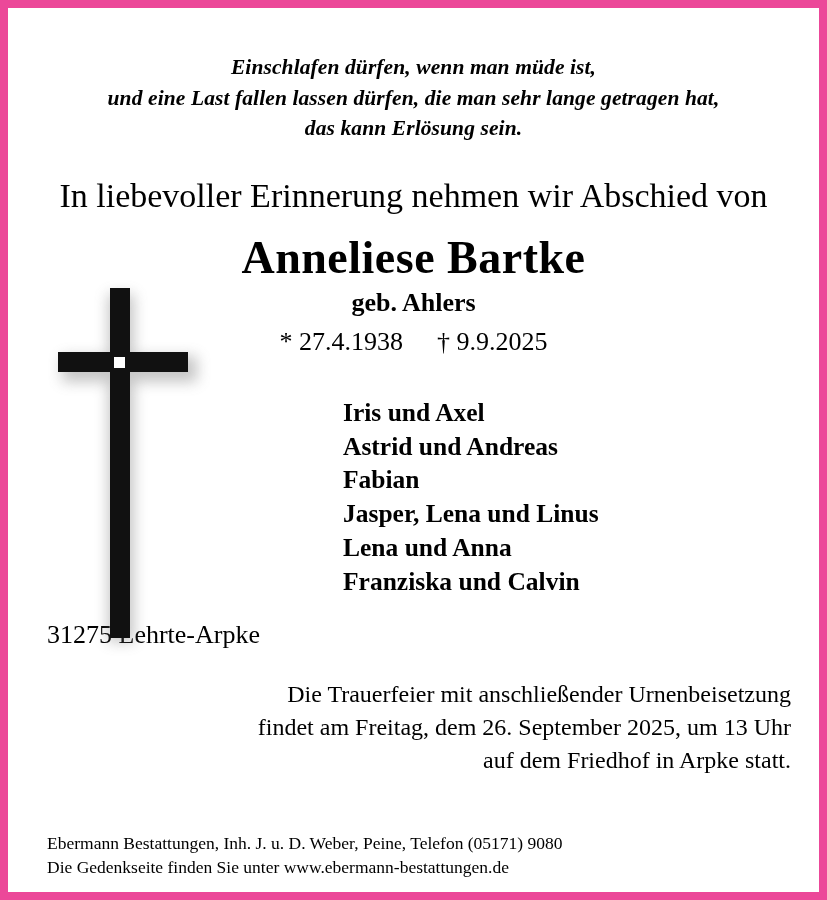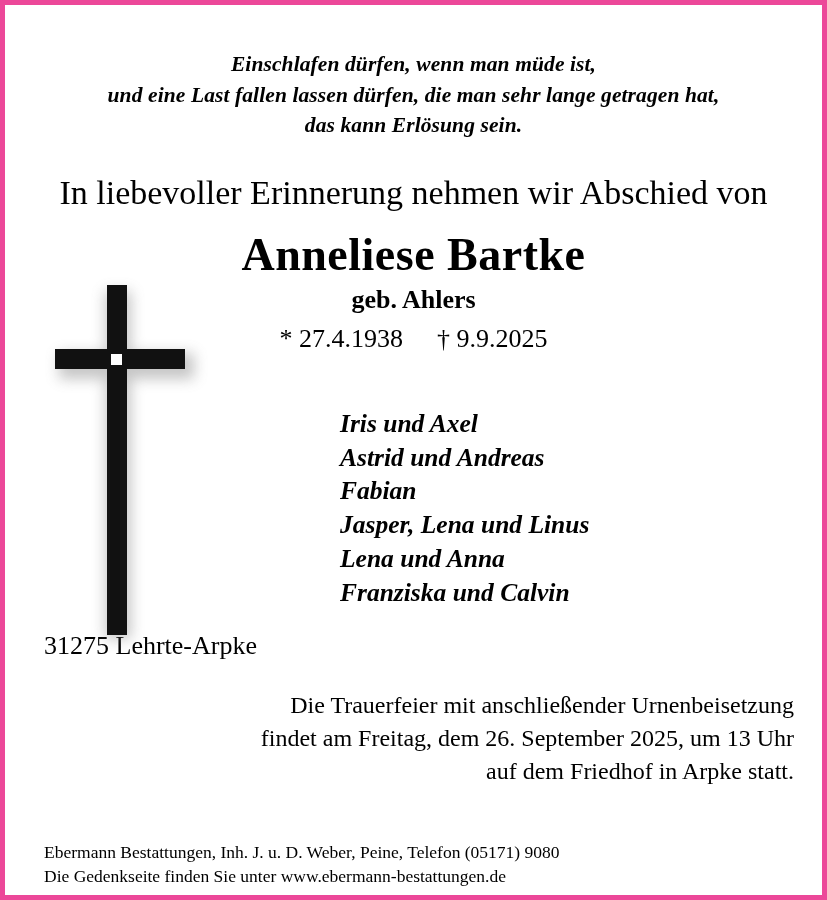--- a/index.html
+++ b/index.html
@@ -12,21 +12,21 @@
     height: 900px;
     font-family: "Liberation Serif", serif;
     color: #000;
   }
   .obituary {
     position: relative;
     box-sizing: border-box;
     width: 827px;
     height: 900px;
     background: #ffffff;
-    border: 5px solid #ec4899;
+    border: 8px solid #ec4899;
     overflow: hidden;
   }
   .inner {
     position: relative;
     width: 100%;
     height: 100%;
     box-sizing: border-box;
     padding: 30px 28px 14px 28px;
   }
 
@@ -115,26 +115,25 @@
   }
   .cross-solid .dot {
     position: absolute;
     left: 66px; top: 79px;
     width: 11px; height: 11px;
     background: #ffffff;
   }
 
   
   .mourners {
-    margin-top: 52px;
+    margin-top: 38px;
     padding-left: 307px;
     font-size: 25.5px;
     font-weight: bold;
     line-height: 1.33;
-    font-style: italic;
   }
   .mourners div { white-space: nowrap; }
 
   
   .place {
     margin-top: 20px;
     padding-left: 11px;
     font-size: 26px;
     line-height: 1.2;
   }
@@ -145,21 +144,21 @@
     padding-left: 11px;
     font-size: 24px;
     line-height: 1.37;
   }
   .ceremony div { white-space: nowrap; text-align: right; }
 
   
   .footer {
     position: absolute;
     left: 39px;
-    bottom: 6px;
+    bottom: 12px;
     font-size: 17.5px;
     line-height: 1.36;
   }
   .footer div { white-space: nowrap; }
 </style>
 </head>
 <body>
 
 <div class="obituary">
   <div class="inner">

